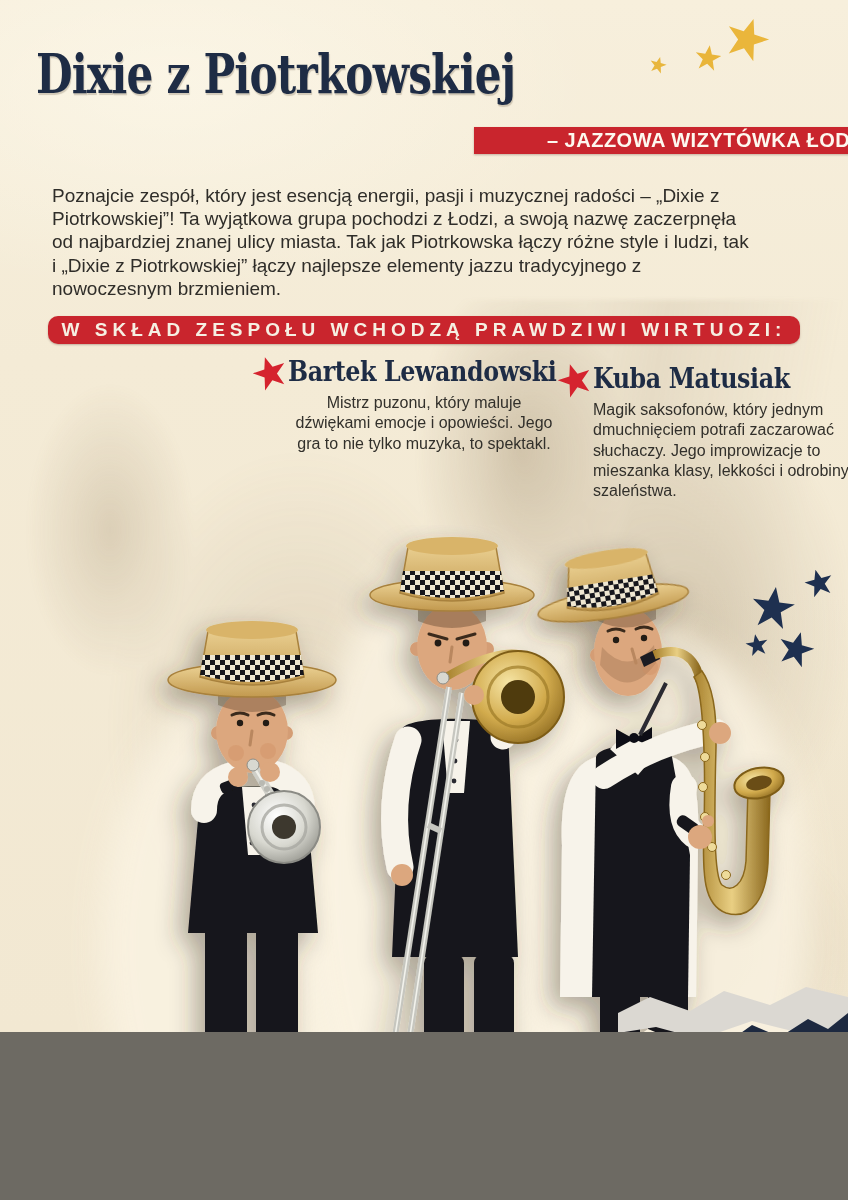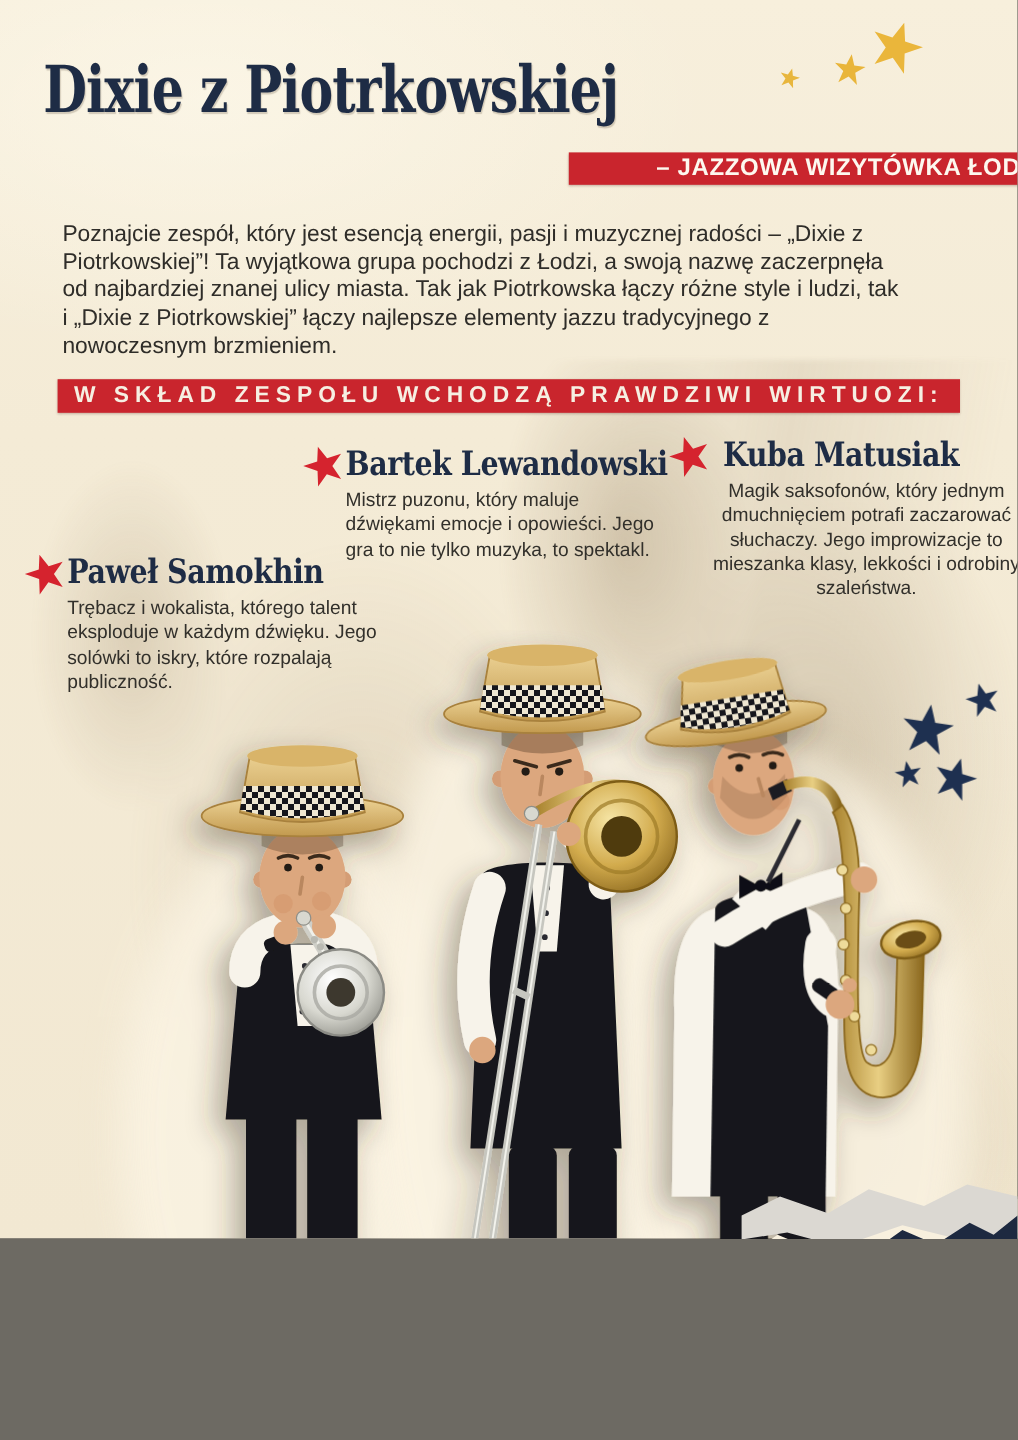--- a/index.html
+++ b/index.html
@@ -24,32 +24,32 @@
     pointer-events:none;}
   .title{position:absolute;left:36px;top:42px;margin:0;
     font-family:"DejaVu Serif","Liberation Serif",serif;font-weight:700;font-size:54px;
     color:#1e2c45;letter-spacing:-1px;white-space:nowrap;
     transform:scaleX(.78);transform-origin:left top;
     text-shadow:1px 2px 1px rgba(90,75,55,.25);}
   .banner{position:absolute;background:#c9252d;color:#fdf8ef;font-weight:bold;
     display:flex;align-items:center;justify-content:center;
     box-shadow:0 1px 2px rgba(80,30,20,.3);}
   .banner-sub{left:474px;top:127px;width:388px;height:27px;font-size:20px;letter-spacing:.5px;white-space:nowrap;padding-left:40px;}
-  .banner-section{left:48px;top:316px;width:752px;height:28px;font-size:19px;letter-spacing:5px;color:#f6efe2;white-space:nowrap;}
+  .banner-section{left:48px;top:316px;width:752px;height:28px;font-size:19px;letter-spacing:5px;color:#f6efe2;white-space:nowrap;border-radius:10px;}
   .intro{position:absolute;left:38px;top:170px;width:706px;margin:14px;
     font-size:19px;line-height:1.22;color:#2f2d29;}
   .member{position:absolute;}
   .member .bullet{position:absolute;left:0;top:0;}
   .member h2{margin:0 0 5px 36px;font-family:"DejaVu Serif","Liberation Serif",serif;
     font-weight:700;font-size:28px;color:#1e2c45;letter-spacing:-.5px;white-space:nowrap;
     transform:scaleX(.85);transform-origin:left top;}
   .member p{margin:0 0 0 36px;font-size:16px;line-height:1.27;color:#32302b;}
-  .m-bartek{left:252px;top:370px;width:310px;}
+  .m-bartek{left:252px;top:355px;width:310px;text-align:center;}
   .m-bartek p{width:272px;}
-  .m-kuba{left:557px;top:362px;width:290px;text-align:center;}
+  .m-kuba{left:557px;top:362px;width:290px;}
   .m-kuba p{width:258px;}
   .m-pawel{left:20px;top:460px;width:300px;}
   .m-pawel p{width:262px;}
   .star-abs{position:absolute;}
   .band-svg{position:absolute;left:0;top:525px;width:848px;height:680px;pointer-events:none;}
   .footer-svg{position:absolute;left:0;top:985px;width:848px;height:215px;pointer-events:none;}
   .dixieland{font-family:"DejaVu Serif","Liberation Serif",serif;font-weight:700;font-size:56px;letter-spacing:1px;}
 </style>
 </head>
 <body>
@@ -89,27 +89,20 @@
   </div>
 
   <div class="member m-kuba">
     <svg class="bullet" style="transform:rotate(-18deg)" width="36" height="36" viewBox="0 0 100 100">
         <polygon points="50,4 62,36 96,36 68,57 78,92 50,71 22,92 32,57 4,36 38,36" fill="#d5232e"></polygon>
       </svg>
     <h2>Kuba Matusiak</h2>
     <p>Magik saksofonów, który jednym dmuchnięciem potrafi zaczarować słuchaczy. Jego improwizacje to mieszanka klasy, lekkości i odrobiny szaleństwa.</p>
   </div>
 
-  <div class="member m-pawel">
-    <svg class="bullet" style="transform:rotate(-18deg)" width="36" height="36" viewBox="0 0 100 100">
-        <polygon points="50,4 62,36 96,36 68,57 78,92 50,71 22,92 32,57 4,36 38,36" fill="#d5232e"></polygon>
-      </svg>
-    <h2>Paweł Samokhin</h2>
-    <p>Trębacz i wokalista, którego talent eksploduje w każdym dźwięku. Jego solówki to iskry, które rozpalają publiczność.</p>
-  </div>
 
   <svg class="band-svg" viewBox="0 0 848 680">
     <defs>
       <linearGradient id="straw" x1="0" y1="0" x2="0" y2="1">
           <stop offset="0" stop-color="#eed598"></stop>
           <stop offset="1" stop-color="#c2994e"></stop>
         </linearGradient>
       <radialGradient id="silverBell" cx="40%" cy="35%" r="75%">
           <stop offset="0" stop-color="#ffffff"></stop>
           <stop offset=".55" stop-color="#d8d8d0"></stop>

